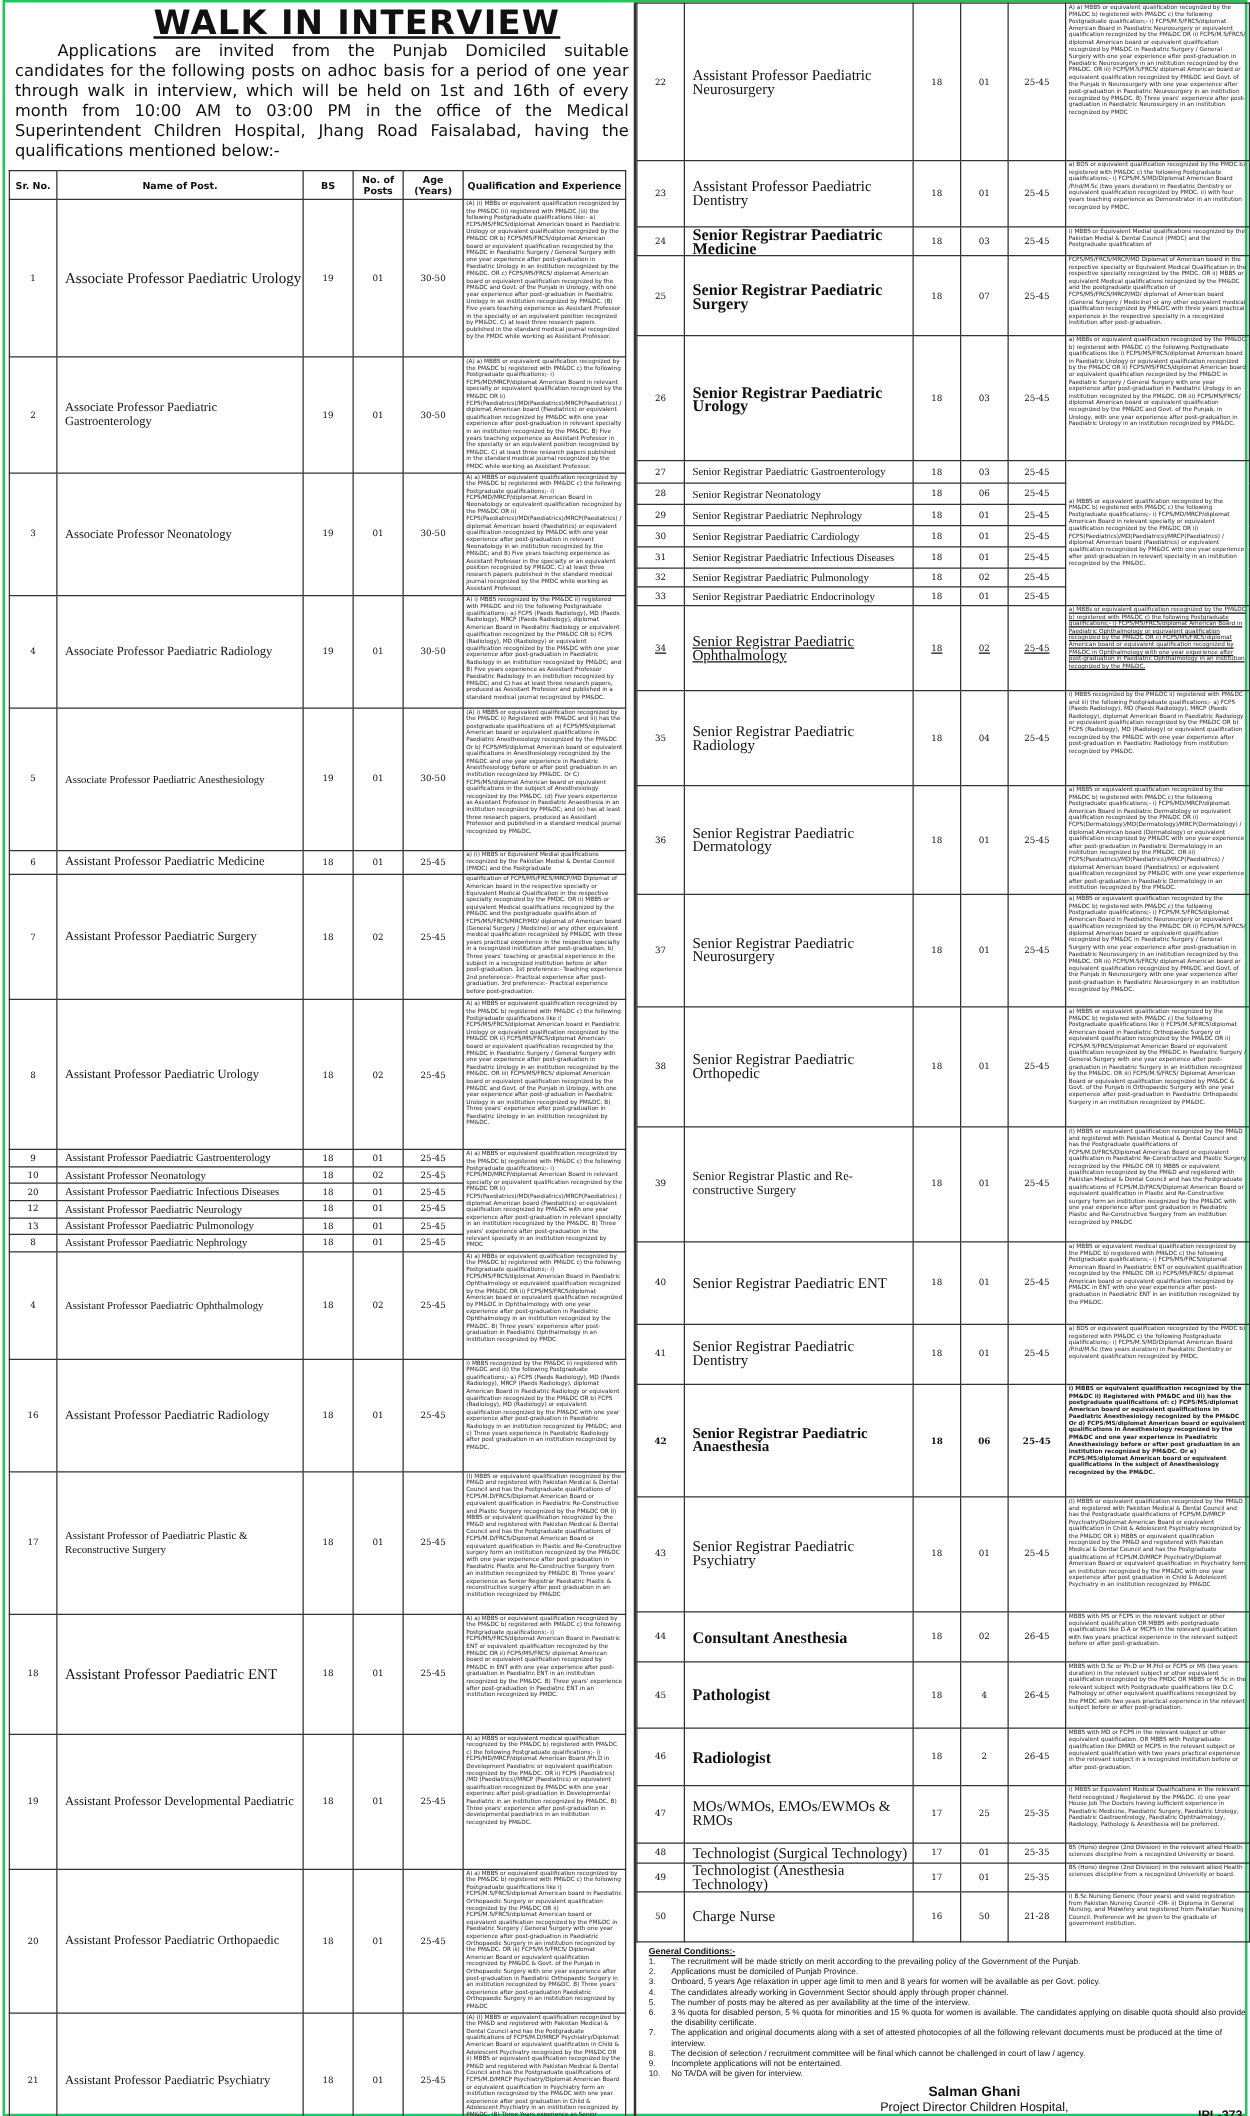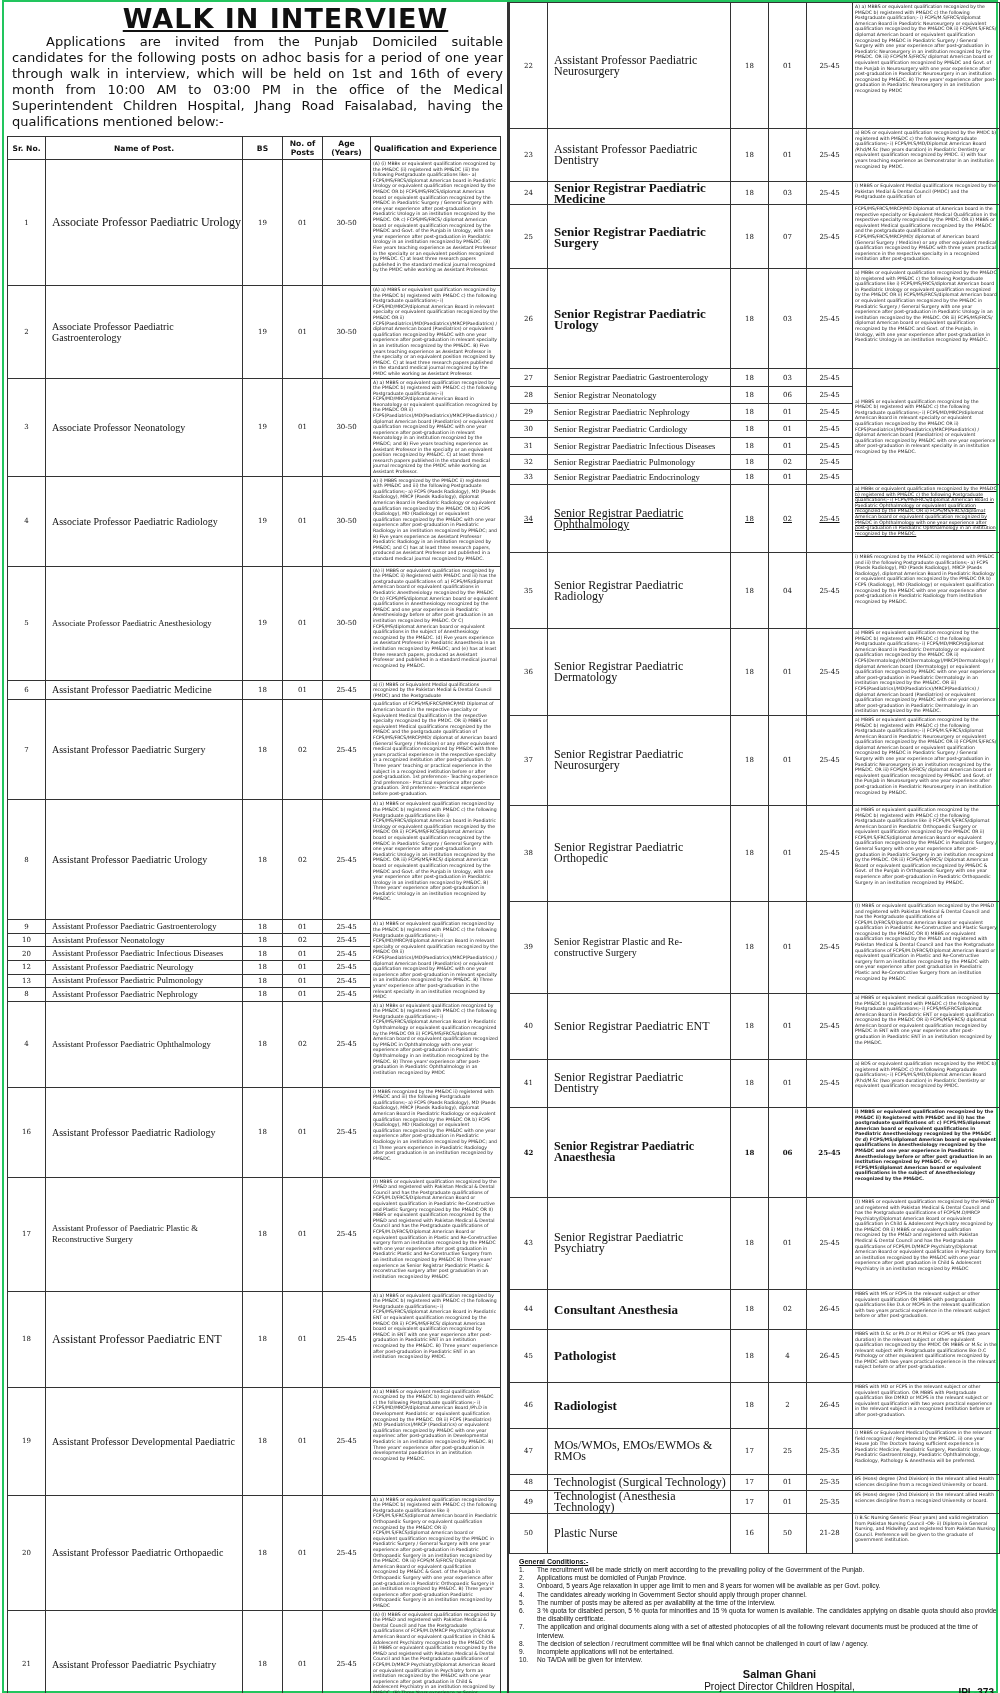--- a/index.html
+++ b/index.html
@@ -456,21 +456,21 @@
           <tr style="height: 16px;">
             <td class="sr">49</td>
             <td class="post lg">Technologist (Anesthesia Technology)</td>
             <td class="bs">17</td>
             <td class="np">01</td>
             <td class="age">25-35</td>
             <td class="qual">BS (Hons) degree (2nd Division) in the relevant allied Health sciences discipline from a recognized University or board.</td>
           </tr>
           <tr style="height: 40px;">
             <td class="sr">50</td>
-            <td class="post lg">Plastic Nurse</td>
+            <td class="post lg">Charge Nurse</td>
             <td class="bs">16</td>
             <td class="np">50</td>
             <td class="age">21-28</td>
             <td class="qual">i) B.Sc Nursing Generic (Four years) and valid registration from Pakistan Nursing Council -OR- ii) Diploma in General Nursing, and Midwifery and registered from Pakistan Nursing Council. Preference will be given to the graduate of government institution.</td>
           </tr>
         </tbody>
     </table>
     <div class="cond">
       <div class="cond-title">General Conditions:-</div>
       <ol id="cond-list">

